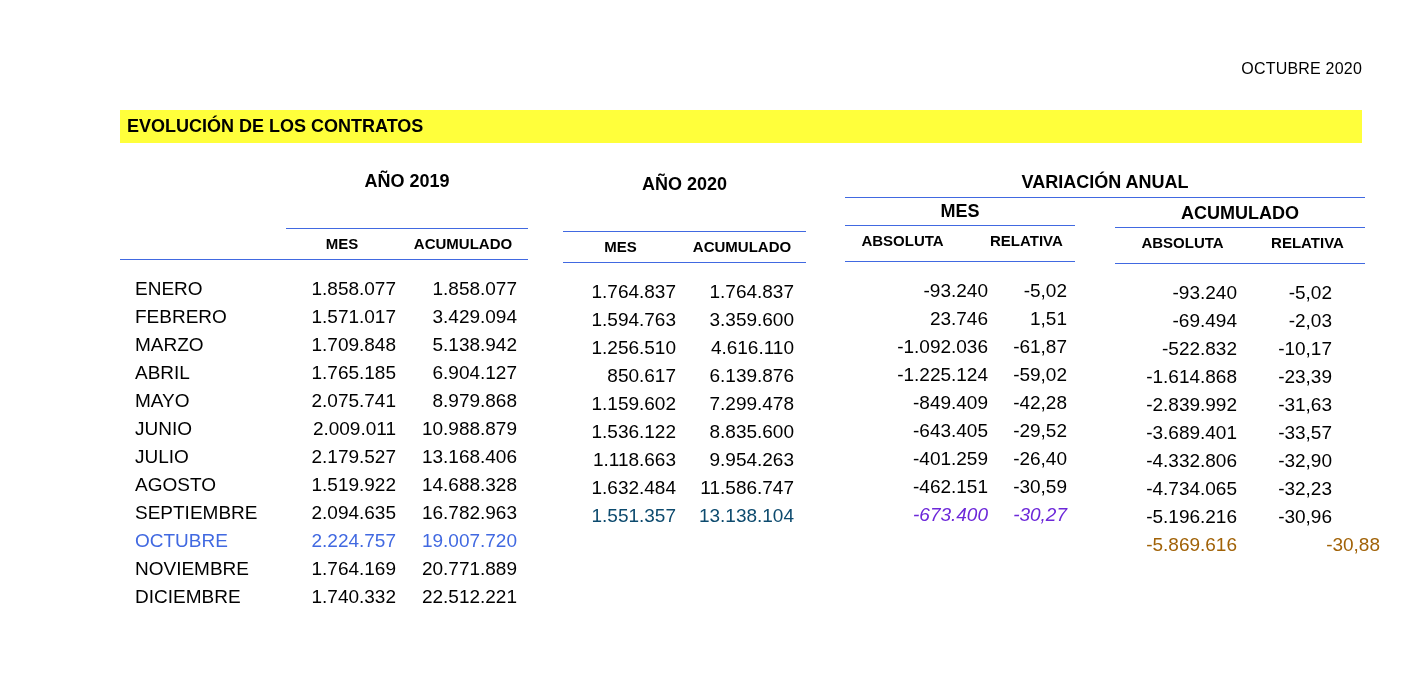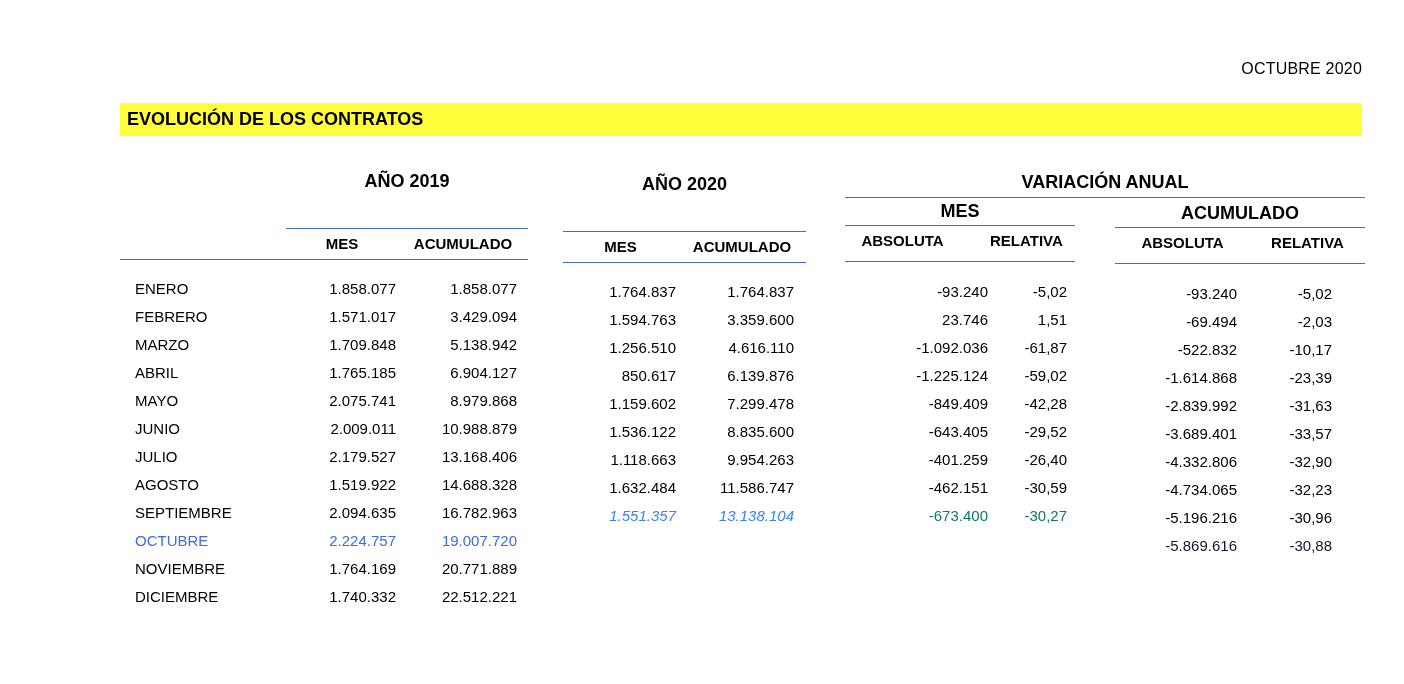--- a/index.html
+++ b/index.html
@@ -5,21 +5,21 @@
   html,body { margin:0; padding:0; }
   body {
     width:1404px; height:684px; background:#ffffff; position:relative;
     font-family:"Liberation Sans", sans-serif; color:#000; overflow:hidden;
   }
   .report-date {
     position:absolute; top:60px; right:42px;
     font-size:16px; letter-spacing:0.2px;
   }
   .banner {
-    position:absolute; left:120px; top:103px; width:1242px; height:33px;
+    position:absolute; left:120px; top:110px; width:1242px; height:33px;
     display:flex; align-items:center;
   }
   .banner-title { font-size:18px; font-weight:bold; padding-left:7px; }
 
   .tablewrap { position:absolute; left:120px; top:170px; display:flex; align-items:flex-start; }
 
   .rule-b { border-bottom:1.5px solid; }
   .rule-t { border-top:1.5px solid; }
 
   .gtitle { font-weight:bold; font-size:18px; text-align:center; }
@@ -45,21 +45,21 @@
   .cgtitle { height:28px; line-height:27px; box-sizing:border-box; }
   .cghdr { height:36px; box-sizing:border-box; display:grid; align-items:end; padding-bottom:12px; }
   .gridCmH { grid-template-columns:145px 85px; }
   .gridCaH { grid-template-columns:135px 115px; }
   .gridCmH .colhead { padding-right:30px; }
 
   .colhead { font-weight:bold; font-size:15px; text-align:center; }
 
   
   .rows { padding-top:15px; }
-  .row { height:28px; display:grid; align-items:center; font-size:15px; }
+  .row { height:28px; display:grid; align-items:center; font-size:19px; }
   .gridA  { grid-template-columns:166px 112px 130px; }
   .gridB  { grid-template-columns:115px 128px; }
   .gridCm { grid-template-columns:145px 85px; }
   .gridCa { grid-template-columns:135px 115px; }
   .mcell { padding-left:15px; }
   .num { text-align:right; font-variant-numeric:tabular-nums; }
   .a-mes  { padding-right:2px; }
   .a-acum { padding-right:11px; }
   .b-mes  { padding-right:2px; }
   .b-acum { padding-right:12px; }
@@ -184,21 +184,21 @@
           <span class="num b-acum">8.835.600</span>
         </div>
         <div class="row gridB">
           <span class="num b-mes">1.118.663</span>
           <span class="num b-acum">9.954.263</span>
         </div>
         <div class="row gridB">
           <span class="num b-mes">1.632.484</span>
           <span class="num b-acum">11.586.747</span>
         </div>
-        <div class="row gridB" style="color: #3b82f6; font-style: italic;">
+        <div class="row gridB" style="color: #0c4a6e;">
           <span class="num b-mes">1.551.357</span>
           <span class="num b-acum">13.138.104</span>
         </div>
       </div>
   </div>
 
   <div class="secC">
     <div class="gtitle titleC rule-b" style="border-bottom-color: rgb(65, 105, 225);">VARIACIÓN ANUAL</div>
     <div class="cgroups">
       <div class="cg-mes">
@@ -233,21 +233,21 @@
               <span class="num cm-rel">-29,52</span>
             </div>
             <div class="row gridCm">
               <span class="num cm-abs">-401.259</span>
               <span class="num cm-rel">-26,40</span>
             </div>
             <div class="row gridCm">
               <span class="num cm-abs">-462.151</span>
               <span class="num cm-rel">-30,59</span>
             </div>
-            <div class="row gridCm" style="color: #0f766e;">
+            <div class="row gridCm" style="color: #6d28d9; font-style: italic;">
               <span class="num cm-abs">-673.400</span>
               <span class="num cm-rel">-30,27</span>
             </div>
           </div>
       </div>
       <div class="cg-acum">
         <div class="gtitle cgtitle rule-b" style="border-bottom-color: rgb(65, 105, 225);">ACUMULADO</div>
         <div class="cghdr gridCaH rule-b" style="border-bottom-color: rgb(65, 105, 225);">
           <span class="colhead">ABSOLUTA</span>
           <span class="colhead">RELATIVA</span>
@@ -282,21 +282,21 @@
               <span class="num ca-rel">-32,90</span>
             </div>
             <div class="row gridCa">
               <span class="num ca-abs">-4.734.065</span>
               <span class="num ca-rel">-32,23</span>
             </div>
             <div class="row gridCa">
               <span class="num ca-abs">-5.196.216</span>
               <span class="num ca-rel">-30,96</span>
             </div>
-            <div class="row gridCa" style="color: #0f172a;">
+            <div class="row gridCa" style="color: #a16207; gap: 48px;">
               <span class="num ca-abs">-5.869.616</span>
               <span class="num ca-rel">-30,88</span>
             </div>
           </div>
       </div>
     </div>
   </div>
 
 </div>
 

